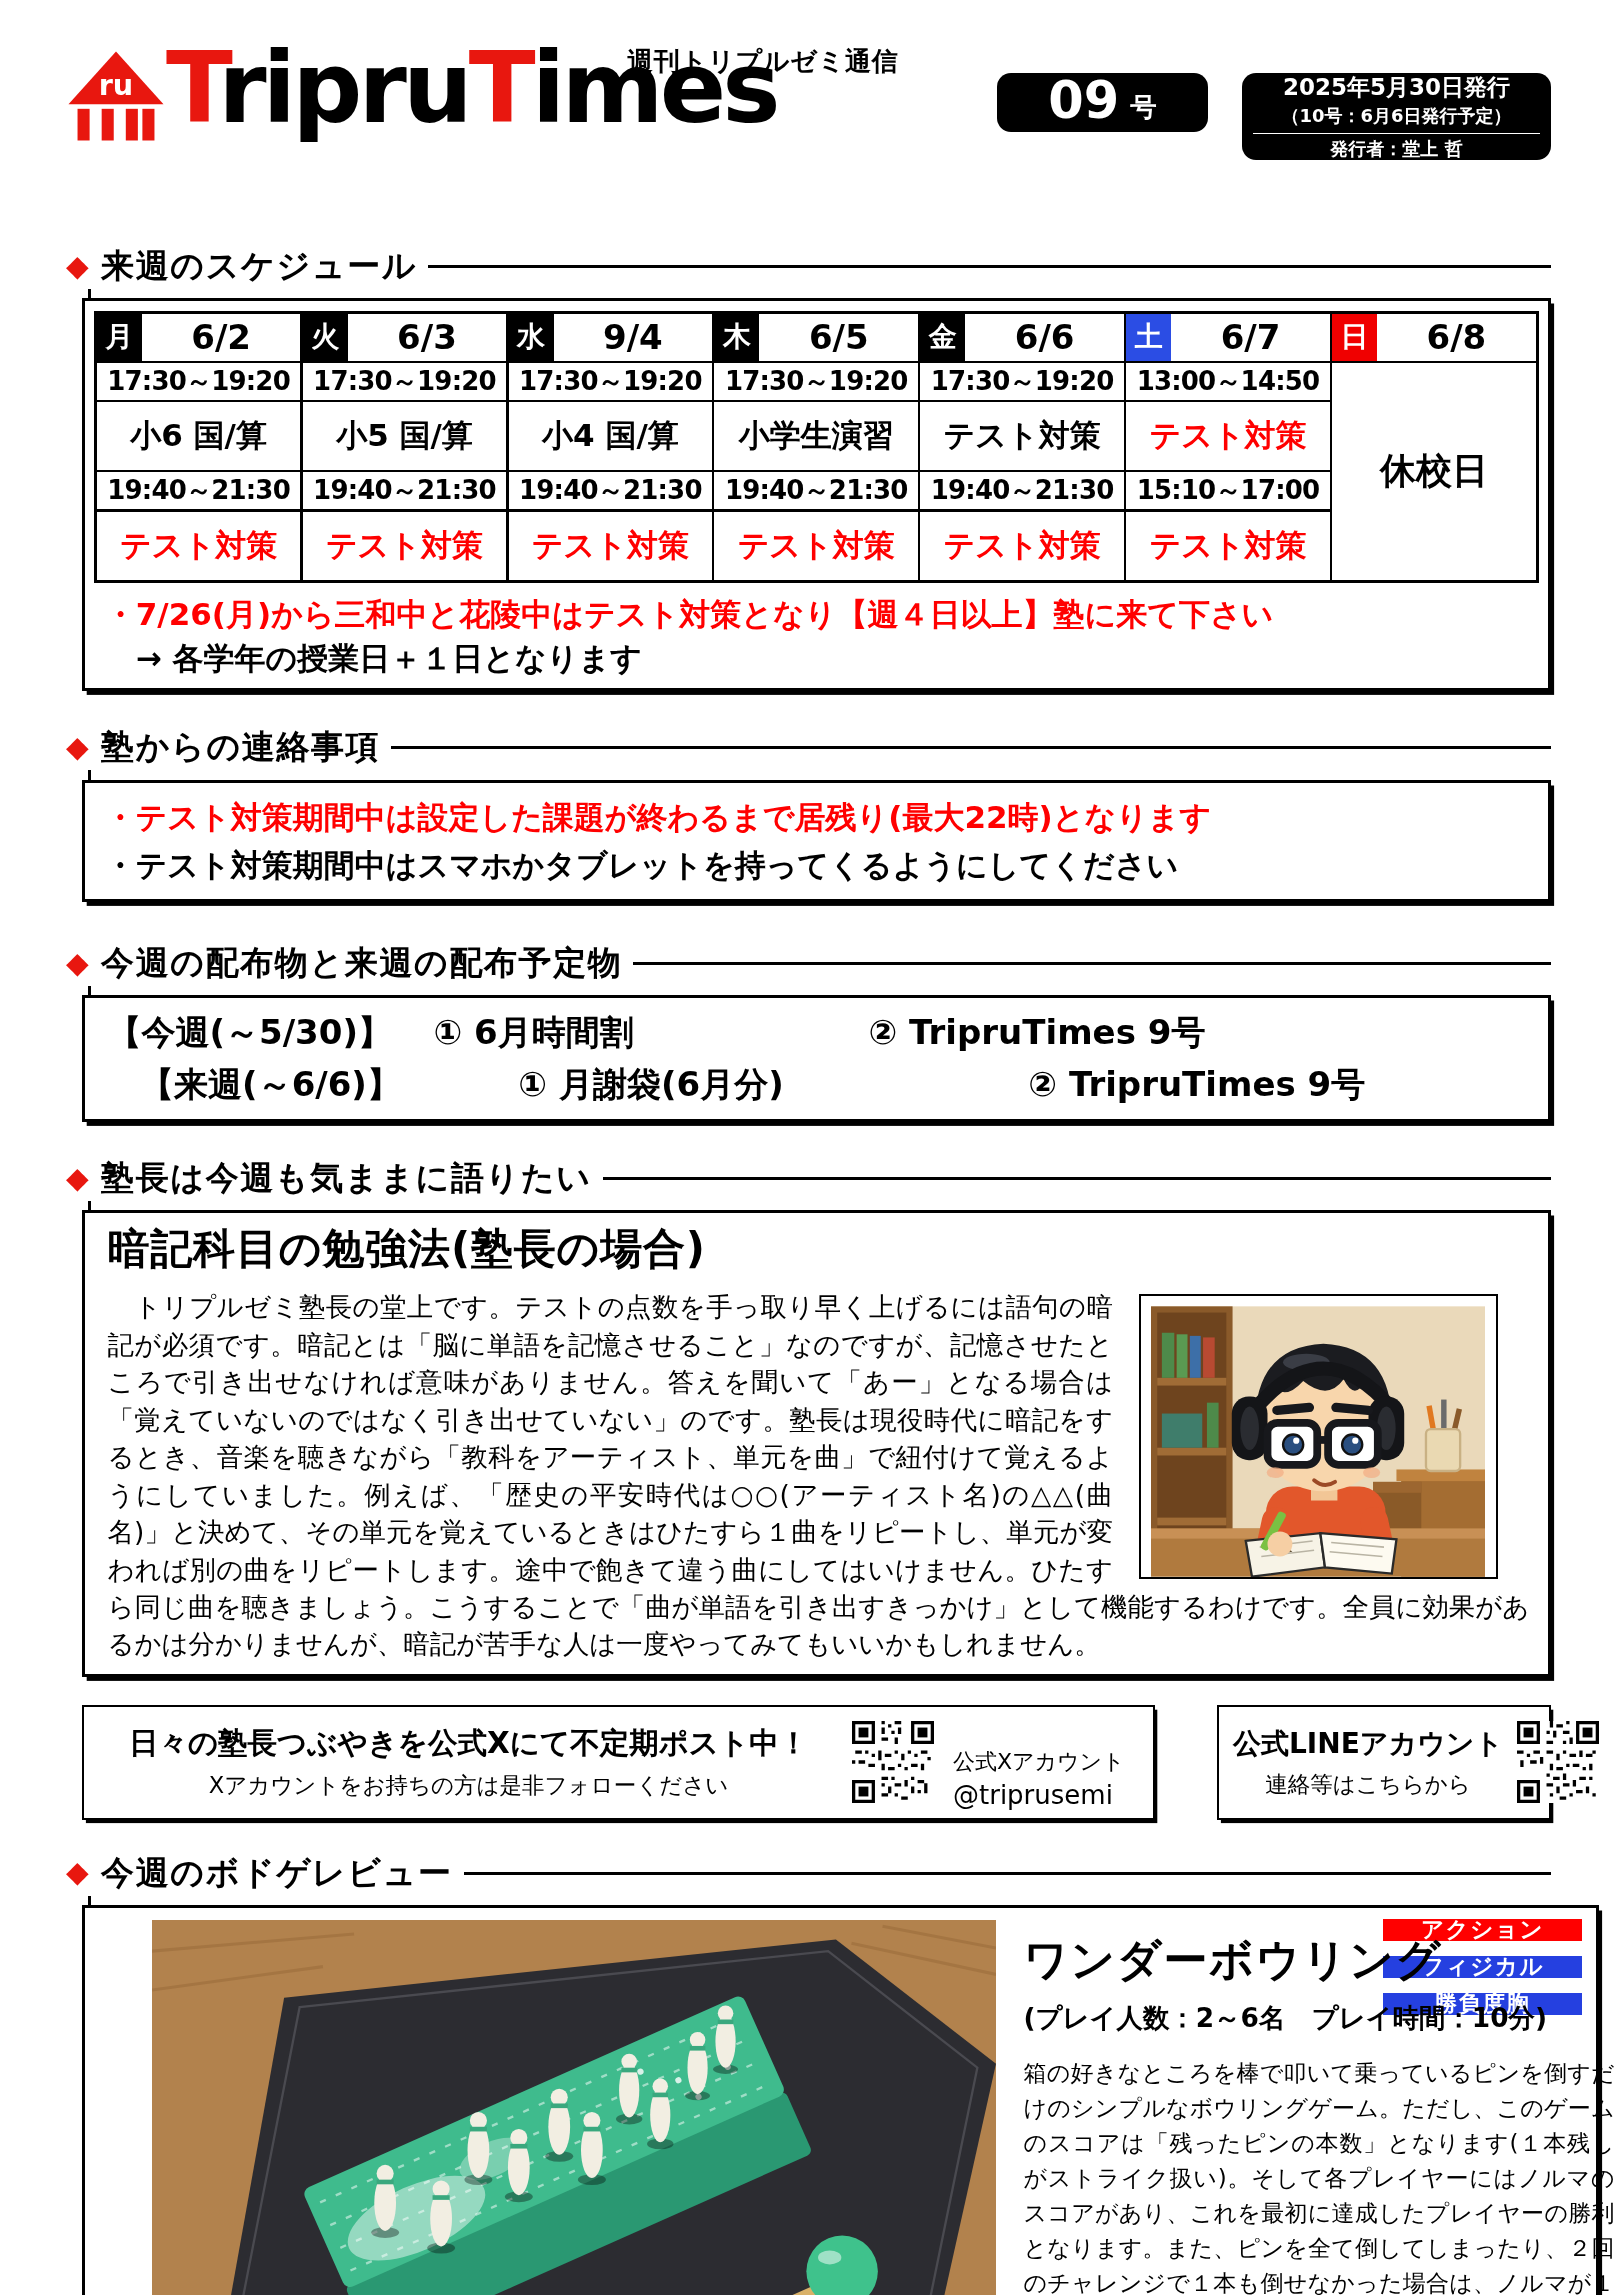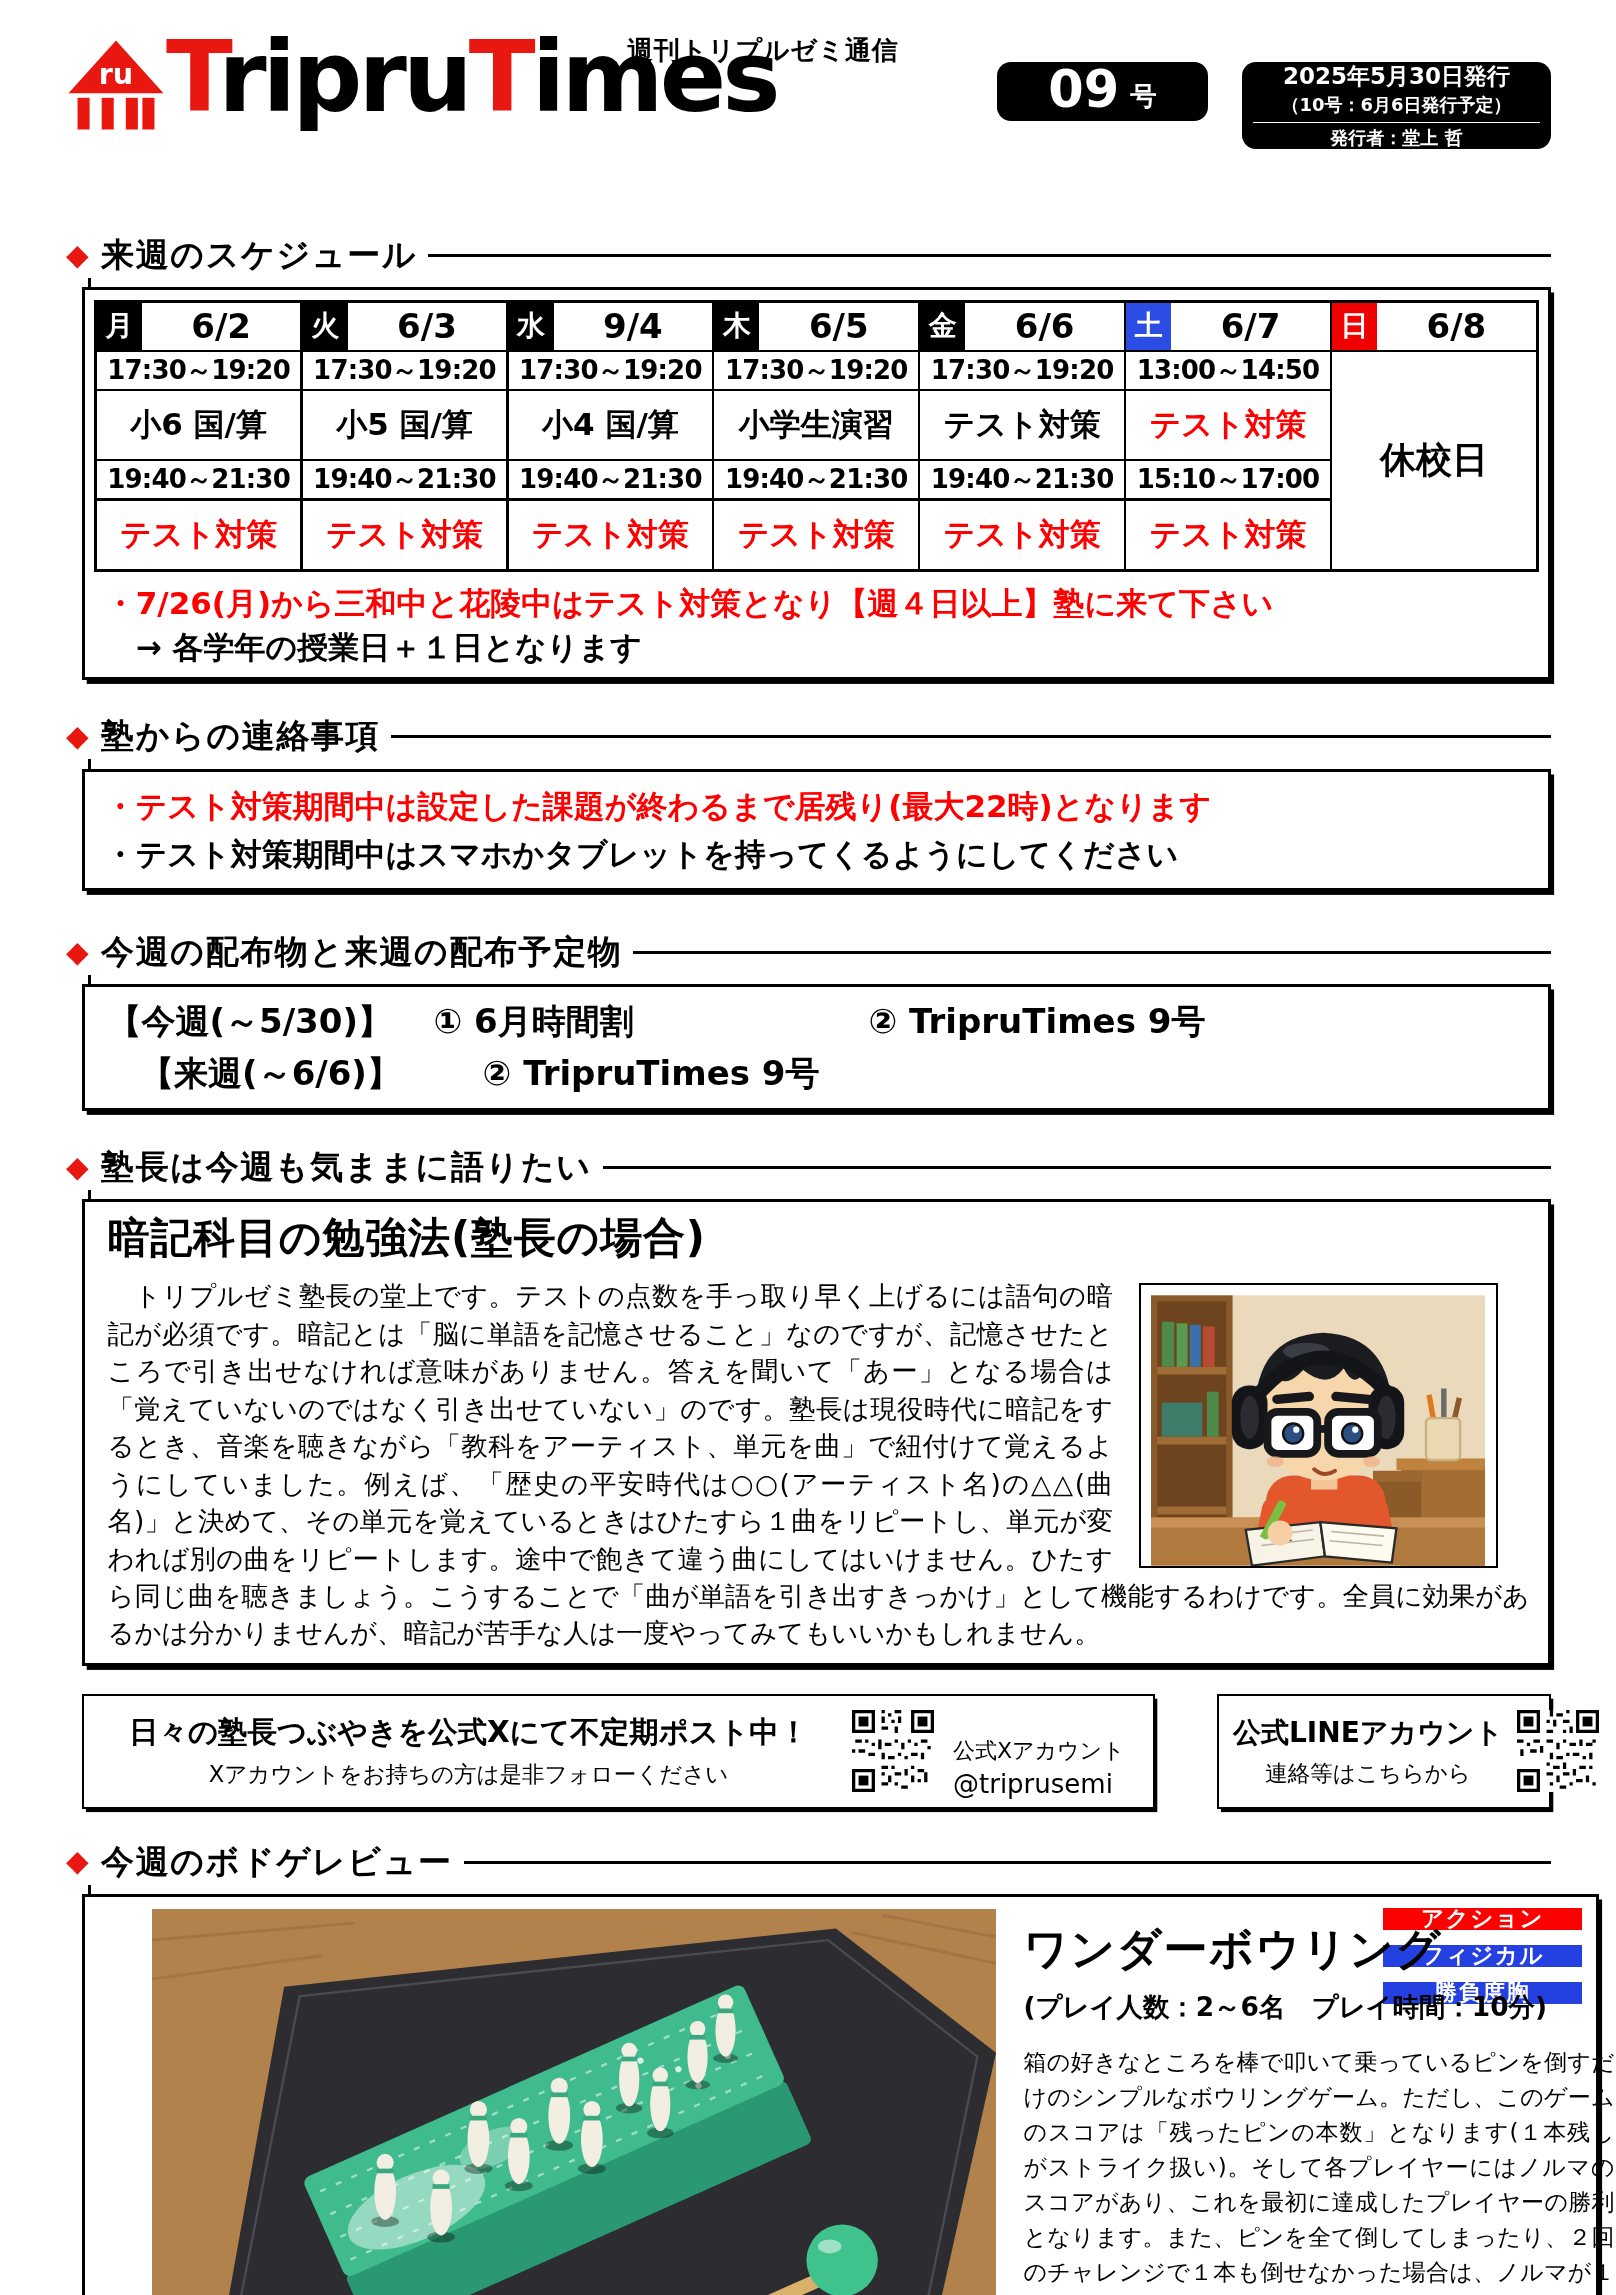--- a/index.html
+++ b/index.html
@@ -1,19 +1,19 @@
 <!DOCTYPE html>
 <html lang="ja" style="font-size:12.4px"><head>
 <meta charset="utf-8">
 <style>
   * { margin:0; padding:0; box-sizing:border-box; }
   body { background:#888; font-family:"DejaVu Sans","Liberation Sans",sans-serif; }
   .page {
     position:relative; width:1616px; height:2295px; background:#fff;
-    margin:0 auto; padding:31px 65px 0 66px; overflow:hidden; color:#000;
+    margin:0 auto; padding:42px 65px 0 66px; overflow:hidden; color:#000;
   }
 
   
   .masthead { position:relative; height:134px; }
   .logo-house { position:absolute; left:0; top:7.8px; width:100px; height:92px; }
   .logo-text { position:absolute; left:100px; top:-4.7px; font-size:98px; font-weight:900; letter-spacing:-3.9px; line-height:1.05; white-space:nowrap; }
   .logo-text .red { color:#e8170f; }
   .masthead-sub { position:absolute; left:561px; top:1.6px; font-size:26px; font-weight:700; letter-spacing:0.8px; }
   .issue-box { position:absolute; left:931px; top:31px; width:211px; height:59px; background:#000; border-radius:14px;
     color:#fff; display:flex; align-items:flex-end; justify-content:center; gap:11px; padding-bottom:6.2px; }
@@ -231,20 +231,21 @@
     </div>
     <div class="conn"></div>
     <div class="cbox handout-box">
       <div class="handout-row">
         <span>【今週(～5/30)】</span>
         <span>① 6月時間割</span>
         <span>② TripruTimes 9号</span>
       </div>
       <div class="handout-row">
         <span>【来週(～6/6)】</span>
+        <span>① 月謝袋(6月分)</span>
         <span>② TripruTimes 9号</span>
       </div>
     </div>
   </div>
 
   <div class="sec-column">
     <div class="sec-h">
       <span class="diamond">◆</span>
       <span class="sec-title">塾長は今週も気ままに語りたい</span>
       <span class="rule"></span>

